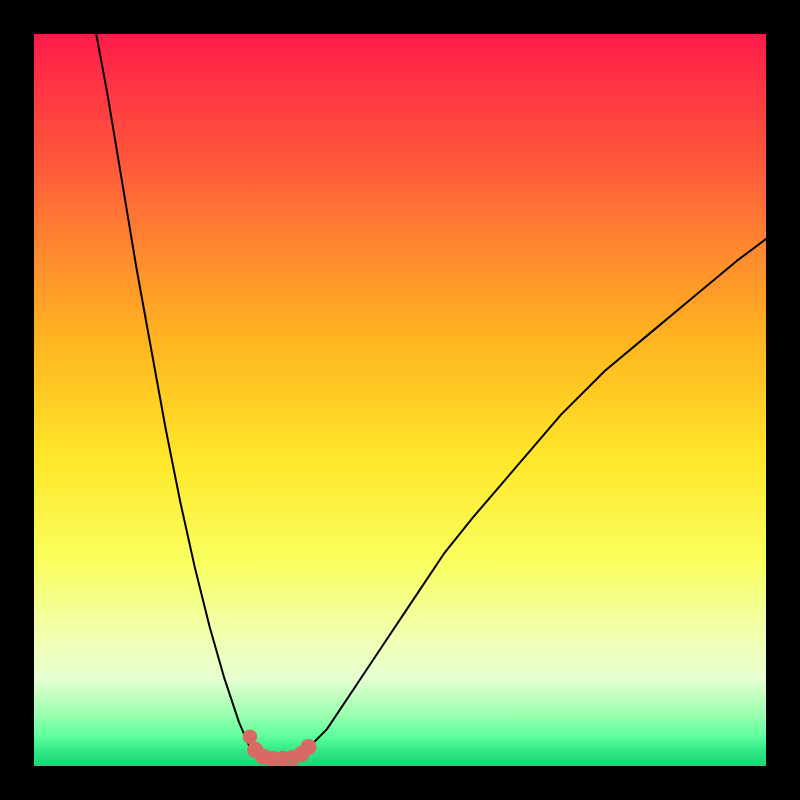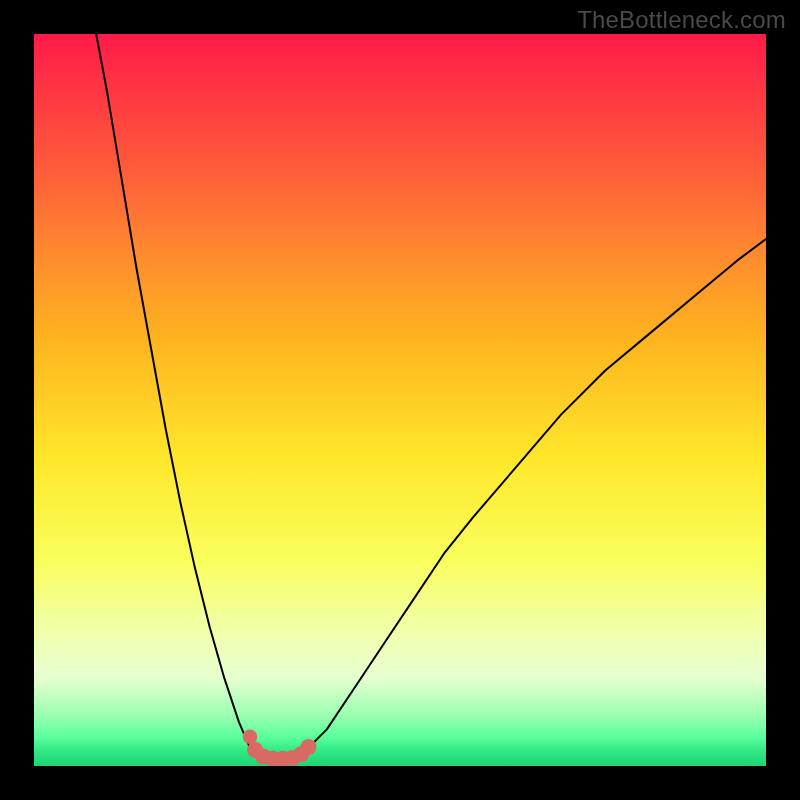--- a/index.html
+++ b/index.html
@@ -59,21 +59,20 @@
     position: absolute;
     inset: 0;
     width: 100%;
     height: 100%;
   }
 </style>
 </head>
 <body>
 
 <div class="frame">
-  <div class="watermark">TheBottleneck.com</div>
   <div class="plot-area">
     <div class="gradient-bg"></div>
     <svg class="curve" viewBox="0 0 732 732" preserveAspectRatio="none">
       <g id="curve-group">
           <path d="M62.22 0.00 L73.20 58.56 L87.84 146.40 L102.48 234.24 L117.12 314.76 L131.76 395.28 L146.40 468.48 L161.04 534.36 L175.68 592.92 L190.32 644.16 L204.96 688.08 L215.94 713.70" fill="none" stroke="#000000" stroke-width="2" stroke-linecap="round" stroke-linejoin="round"></path>
           <path d="M274.50 713.70 L292.80 695.40 L322.08 651.48 L351.36 607.56 L380.64 563.64 L409.92 519.72 L439.20 483.12 L483.12 431.88 L527.04 380.64 L570.96 336.72 L614.88 300.12 L658.80 263.52 L702.72 226.92 L732.00 204.96" fill="none" stroke="#000000" stroke-width="2" stroke-linecap="round" stroke-linejoin="round"></path>
           <path d="M219.60 717.36 L226.92 722.48 L234.24 724.68 L241.56 724.68 L248.88 724.68 L256.20 724.68 L263.52 722.48 L270.84 717.36" fill="none" stroke="#000000" stroke-width="2" stroke-linecap="round" stroke-linejoin="round"></path>
           <path d="M215.94 713.70 L219.60 717.36" fill="none" stroke="#000000" stroke-width="2"></path>
           <path d="M270.84 717.36 L274.50 713.70" fill="none" stroke="#000000" stroke-width="2"></path>
         </g>

